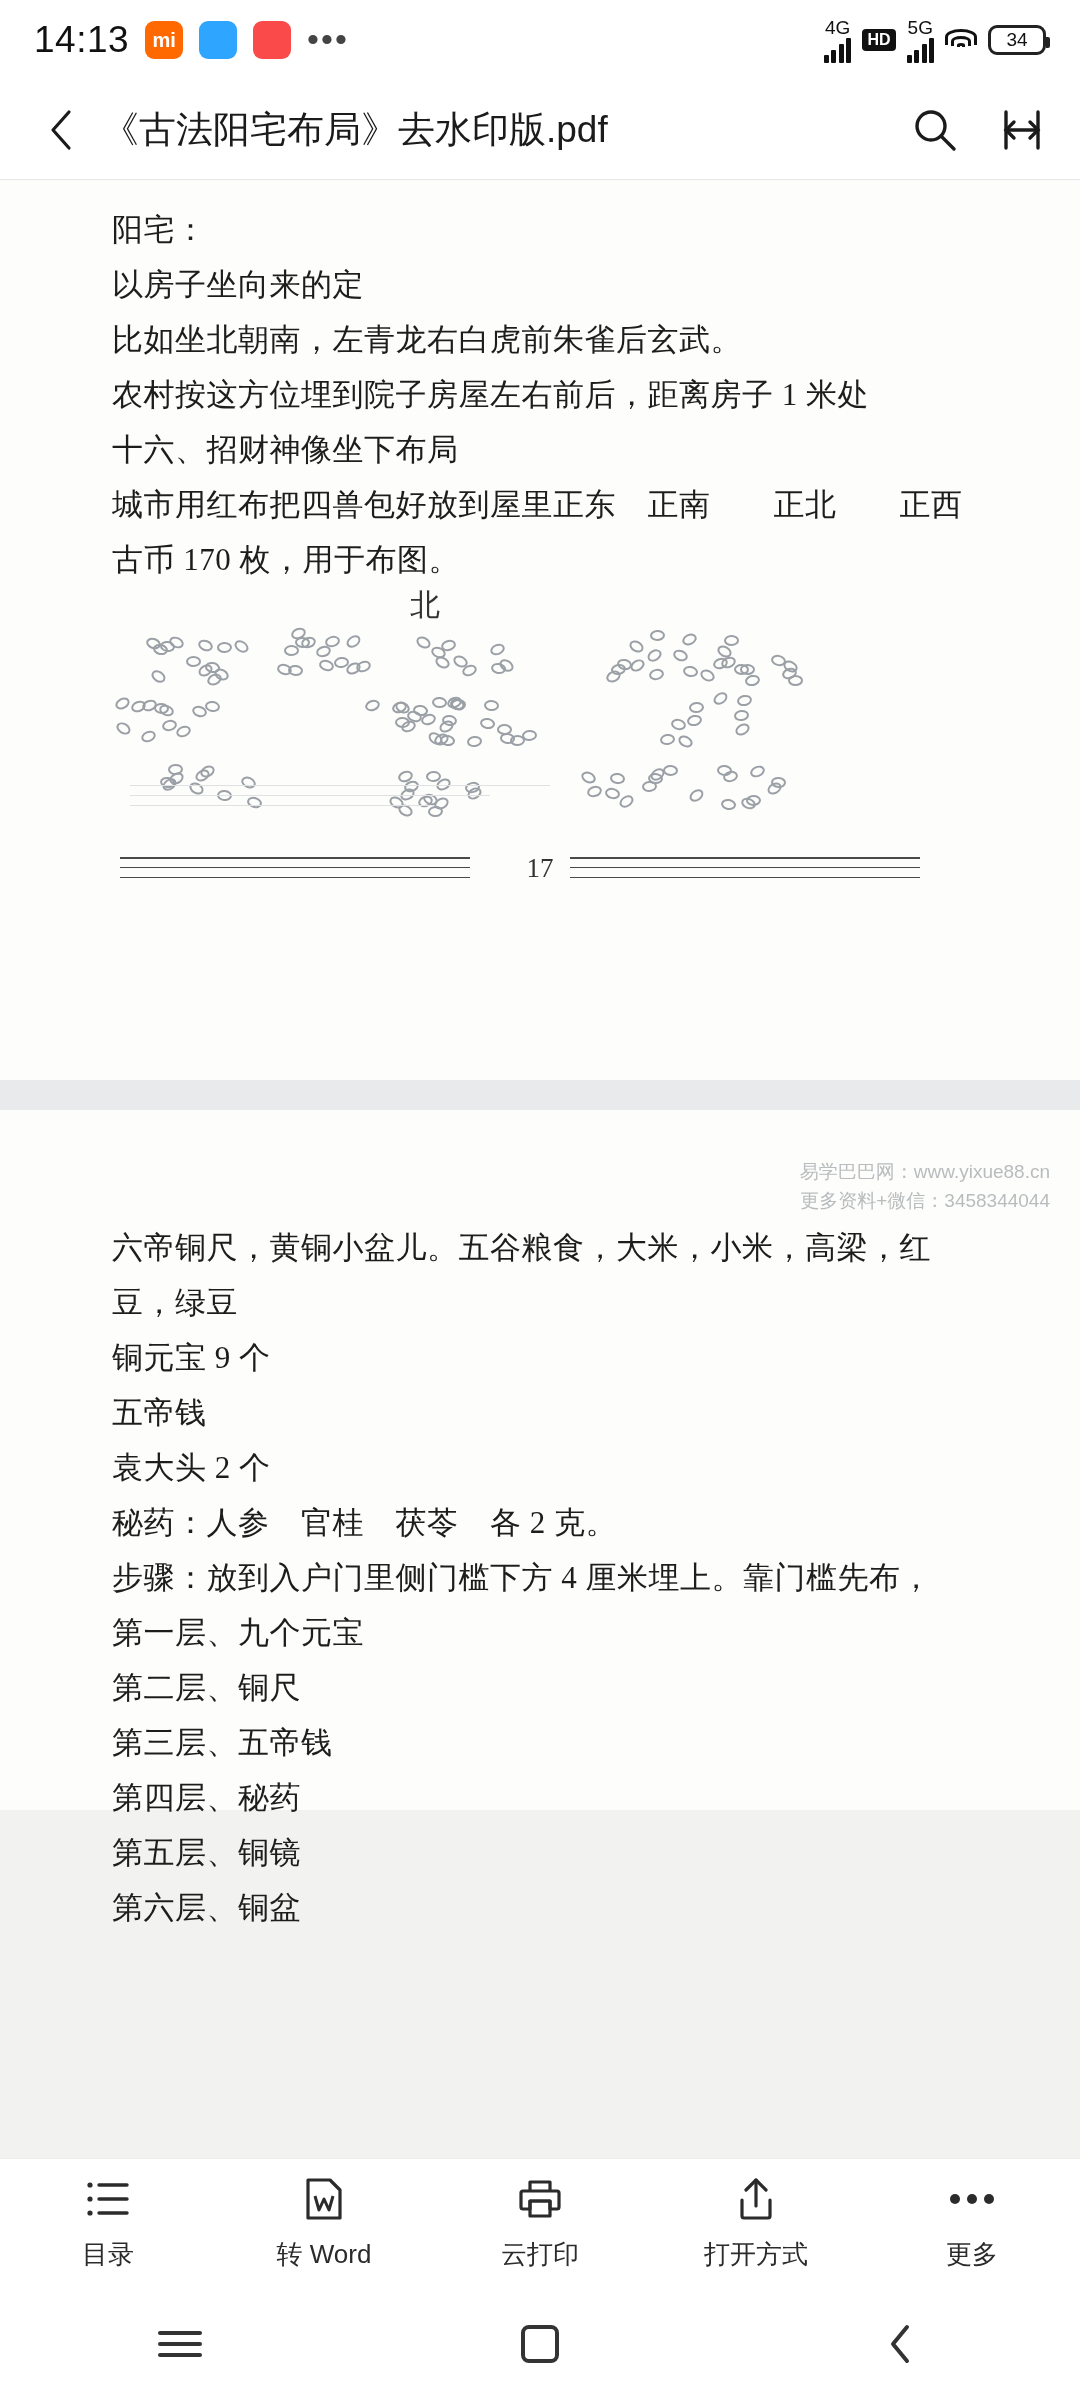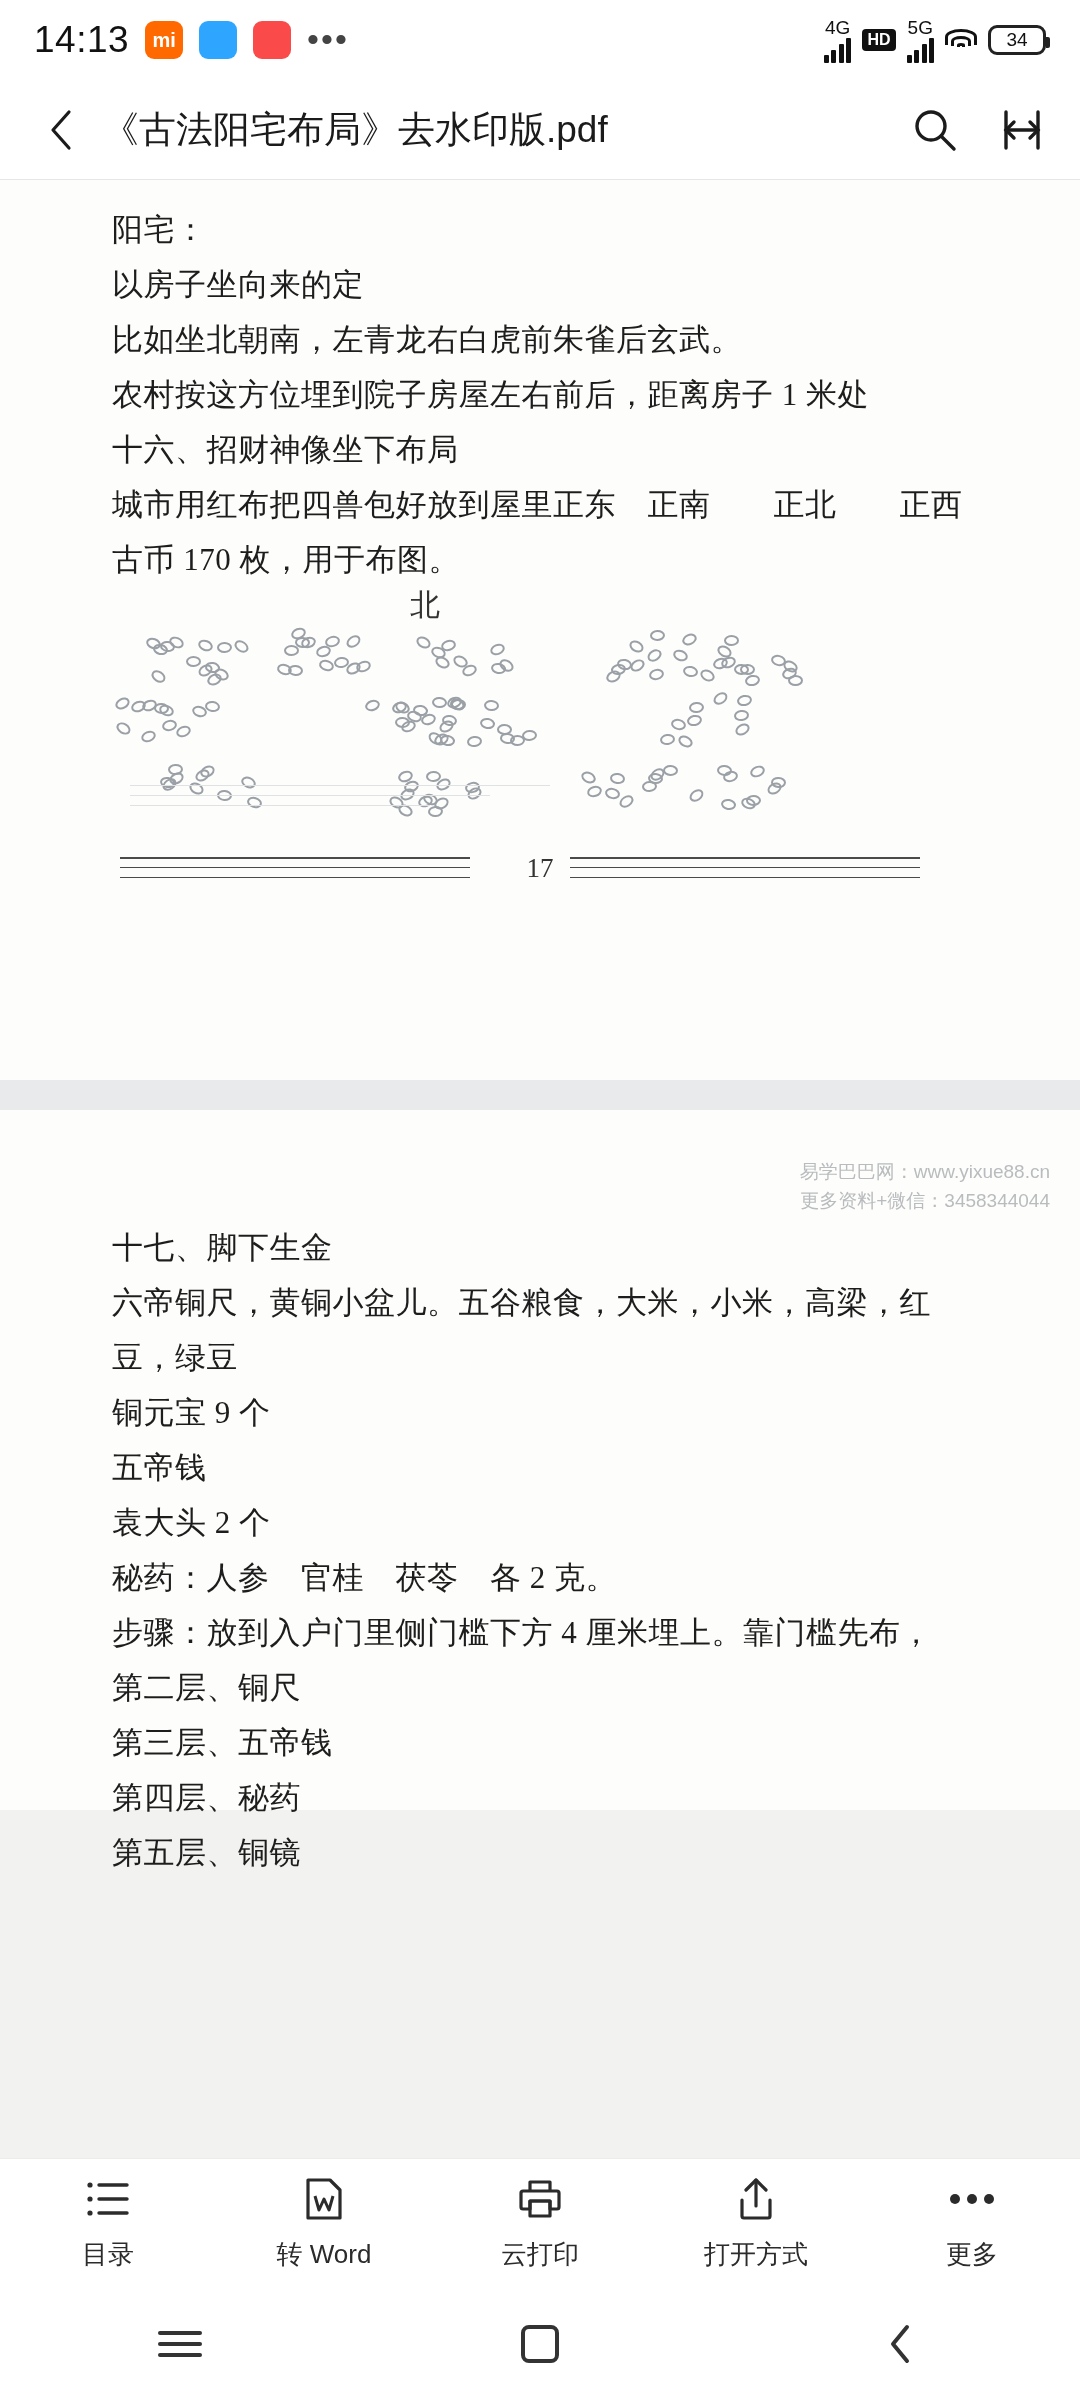--- a/index.html
+++ b/index.html
@@ -368,32 +368,33 @@
   </div>
 
   <div class="page-gap"></div>
 
   <div class="page page2">
     <div class="watermark">
       <div>易学巴巴网：www.yixue88.cn</div>
       <div>更多资料+微信：3458344044</div>
     </div>
     <div class="ptext" style="padding-top:122px">
-      <p>十七、脚下生金</p>
       <p>六帝铜尺，黄铜小盆儿。五谷粮食，大米，小米，高梁，红</p>
       <p>豆，绿豆</p>
       <p>铜元宝 9 个</p>
       <p>五帝钱</p>
       <p>袁大头 2 个</p>
       <p>秘药：人参　官桂　茯苓　各 2 克。</p>
       <p>步骤：放到入户门里侧门槛下方 4 厘米埋上。靠门槛先布，</p>
+      <p>第一层、九个元宝</p>
       <p>第二层、铜尺</p>
       <p>第三层、五帝钱</p>
       <p>第四层、秘药</p>
       <p>第五层、铜镜</p>
+      <p>第六层、铜盆</p>
     </div>
   </div>
 
 </div>
 
 <div class="toolbar">
 
   <div class="tb-item">
     <span class="tb-icon">
       <svg width="46" height="40" viewBox="0 0 46 40" fill="none" stroke="#2b2b2b" stroke-width="3.4" stroke-linecap="round">

